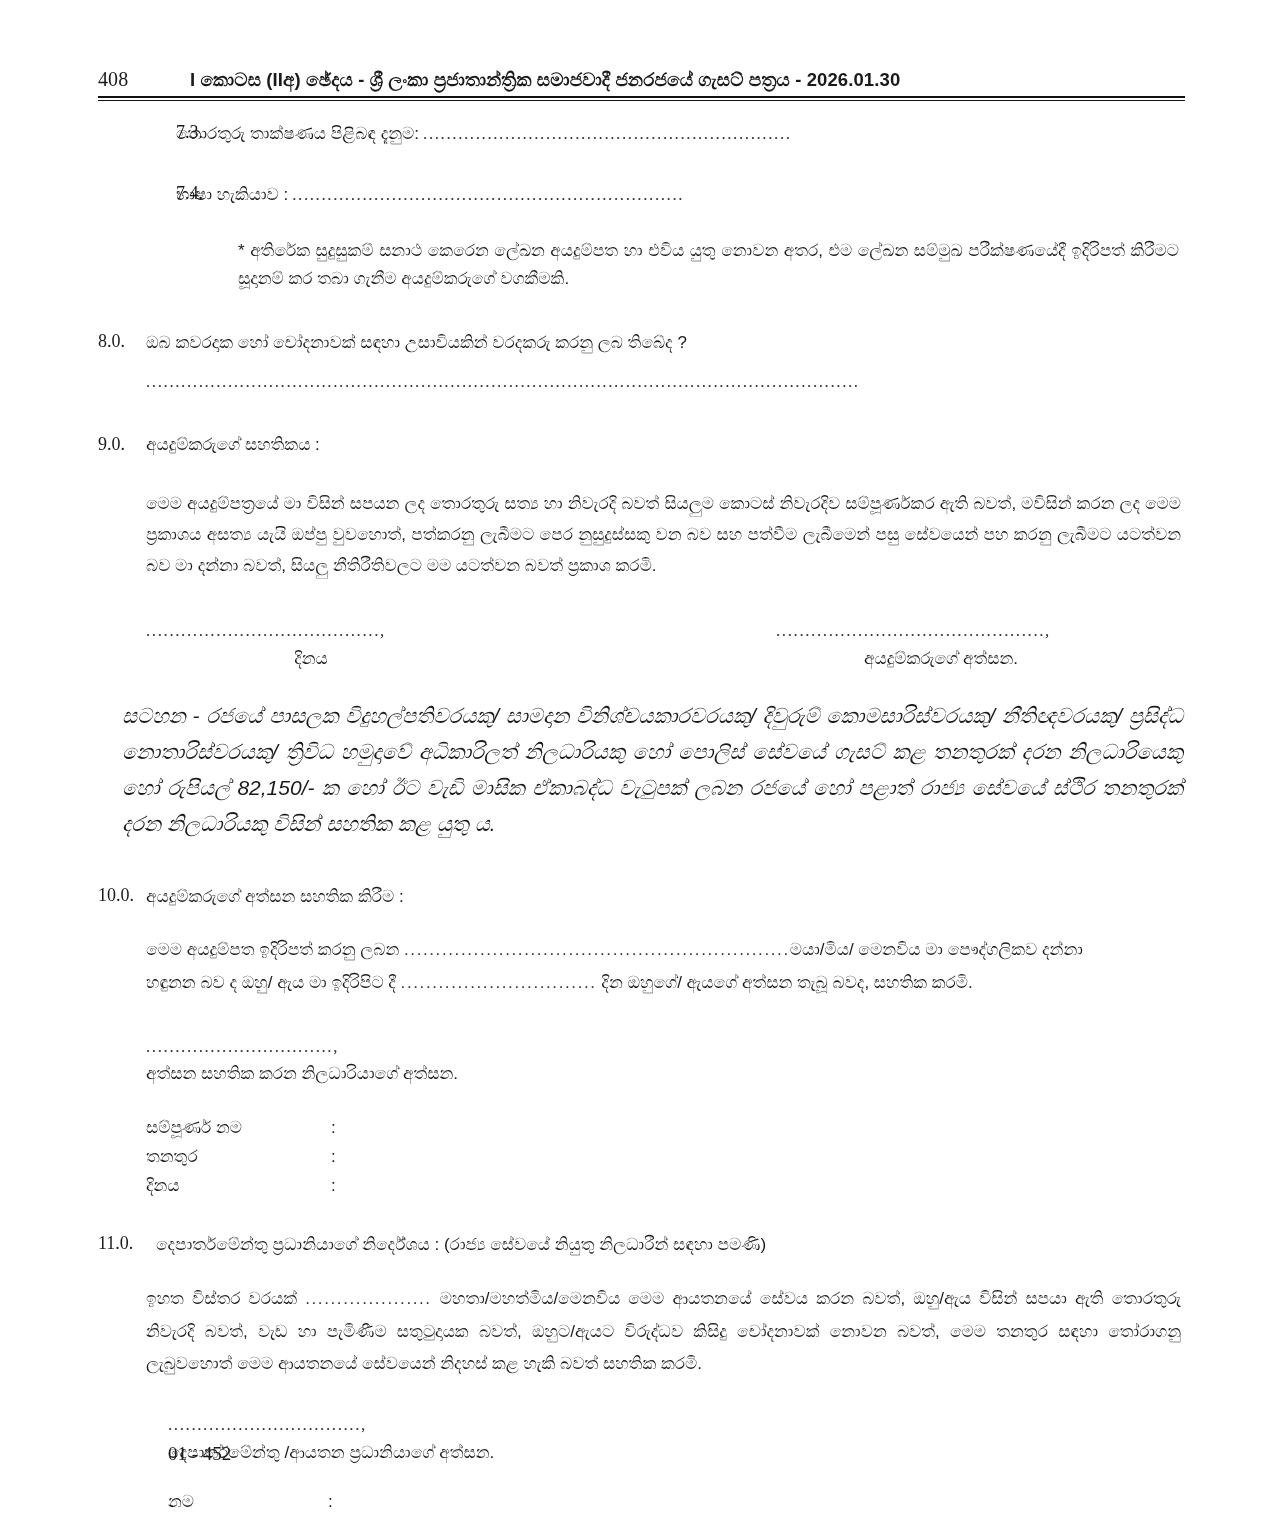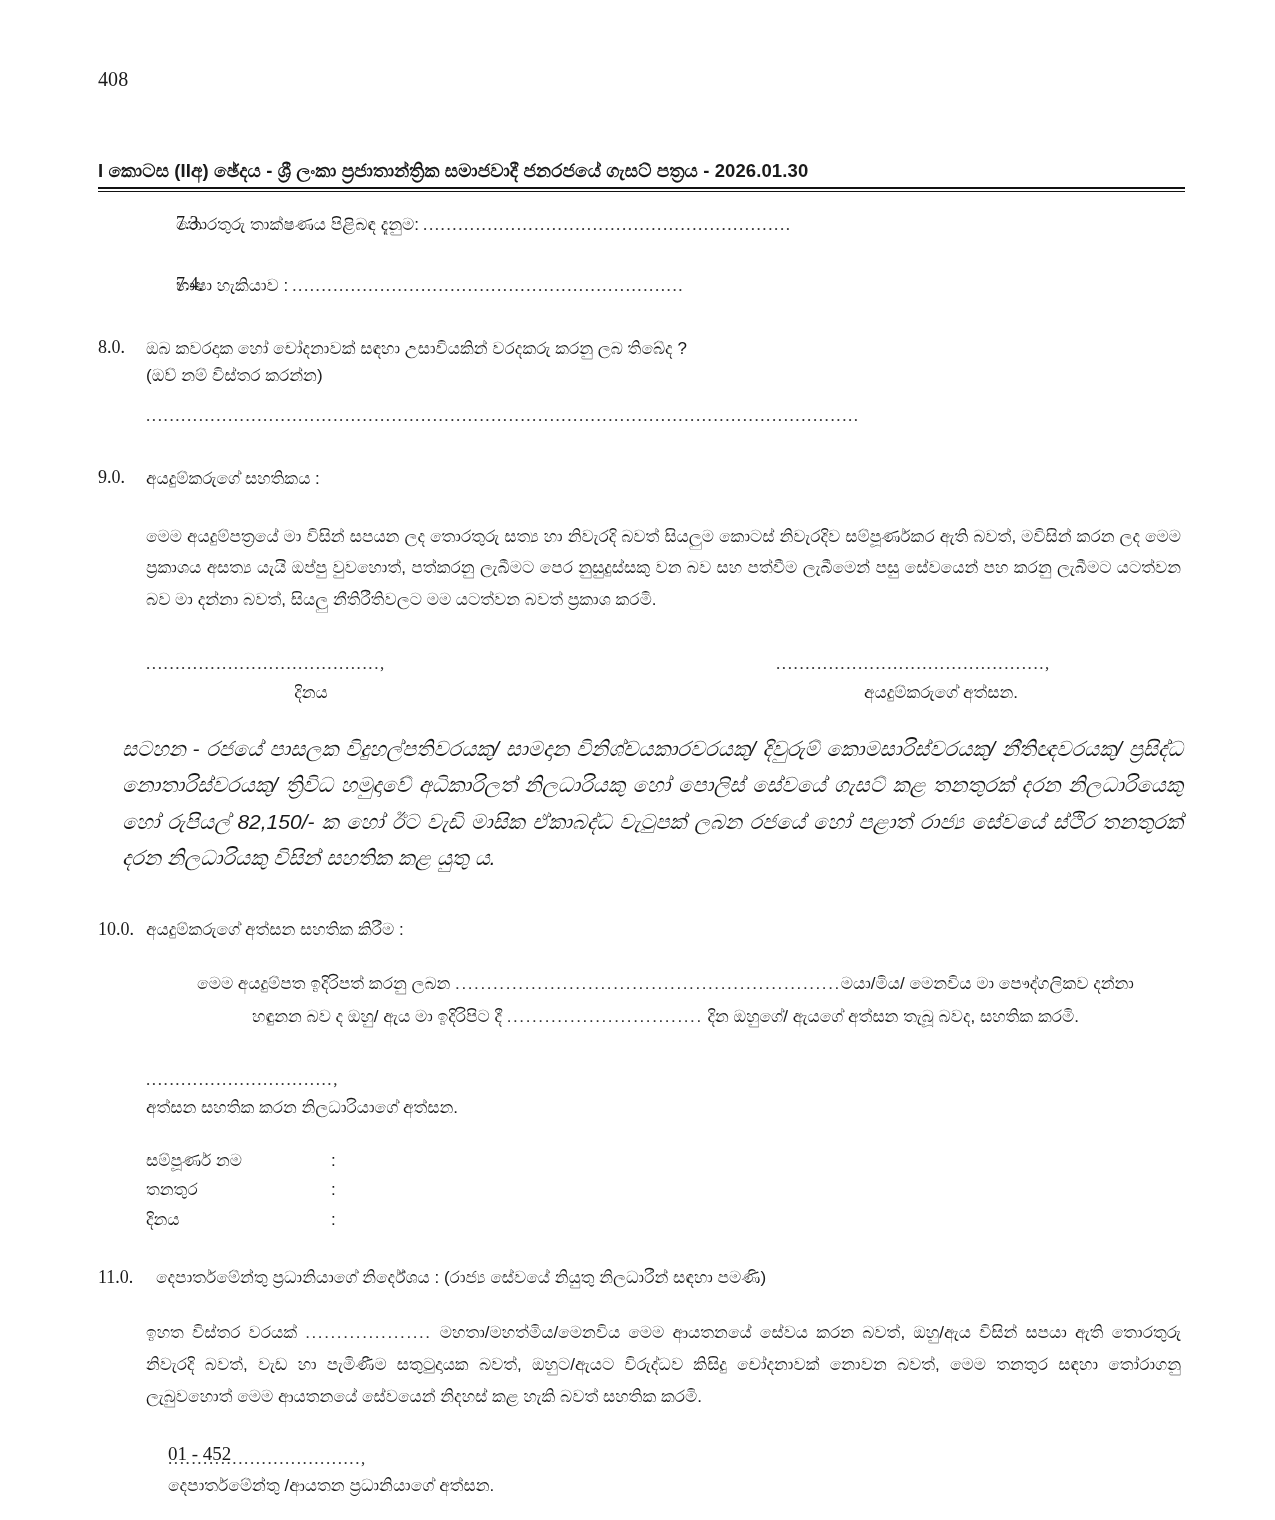--- a/index.html
+++ b/index.html
@@ -25,21 +25,20 @@
     padding: 68px 90px 0 98px;
   }
 
   
   .hdr {
     display: flex;
     align-items: baseline;
     font-weight: bold;
     font-size: 19px;
     letter-spacing: .1px;
-    flex-direction: column;
   }
   .hdr-page-no {
     width: 92px;
     flex: 0 0 92px;
     font-size: 20px;
     font-weight: normal;
   }
   .hdr-title {
     flex: 1 1 auto;
     white-space: nowrap;
@@ -150,21 +149,20 @@
     margin-left: 24px;
   }
 
   .sec10 { margin-top: 40px; }
 
   .para10 {
     margin-top: 24px;
     margin-left: 48px;
     line-height: 1.95;
     font-size: 17px;
-    text-align: center;
   }
 
   .sigblock2 { margin-top: 34px; margin-left: 48px; }
   .sigblock2 .sigdots { width: 215px; }
   .sigblock2 .cap { margin-top: 2px; font-size: 17px; }
 
   .fields {
     margin-top: 26px;
     margin-left: 48px;
     font-size: 17px;
@@ -231,27 +229,27 @@
       <div class="txt si">තොරතුරු තාක්ෂණය පිළිබඳ දැනුම:</div>
       <div class="dots" style="flex:0 0 420px;margin-left:4px;">...............................................................</div>
     </div>
 
     <div class="row q74">
       <div class="num n-sub">7.4.</div>
       <div class="txt si">භාෂා හැකියාව :</div>
       <div class="dots" style="flex:0 0 498px;margin-left:4px;">...................................................................</div>
     </div>
 
+    <div class="note-star si">* අතිරේක සුදුසුකම් සනාථ කෙරෙන ලේඛන අයදුම්පත හා එවිය යුතු  නොවන අතර, එම ලේඛන   සම්මුඛ පරීක්ෂණයේදී ඉදිරිපත් කිරීමට සූදානම් කර තබා ගැනීම අයදුම්කරුගේ වගකීමකි.</div>
 
     <div class="sec8">
       <div class="row">
         <div class="num n-main">8.0.</div>
         <div class="txt si">ඔබ කවරදාක හෝ  චෝදනාවක් සඳහා උසාවියකින් වරදකරු කරනු ලබ තිබේද ?</div>
       </div>
-      <div class="line2 txt si">(ඔව් නම් විස්තර කරන්න)</div>
       <div class="dotwrap dotline">..........................................................................................................................</div>
     </div>
 
     <div class="sec9 row">
       <div class="num n-main">9.0.</div>
       <div class="txt si">අයදුම්කරුගේ සහතිකය :</div>
     </div>
 
     <div class="para9 si">මෙම අයදුම්පත්‍රයේ මා  විසින් සපයන ලද තොරතුරු සත්‍ය හා නිවැරදි බවත් සියලුම කොටස් නිවැරදිව සම්පූර්ණකර ඇති බවත්,  මවිසින් කරන ලද මෙම ප්‍රකාශය අසත්‍ය යැයි ඔප්පු වුවහොත්, පත්කරනු ලැබීමට පෙර නුසුදුස්සකු වන බව සහ පත්වීම ලැබීමෙන් පසු සේවයෙන් පහ කරනු ලැබීමට යටත්වන බව මා දන්නා බවත්, සියලු නීතිරීතිවලට මම යටත්වන බවත් ප්‍රකාශ කරමි.</div>
 

